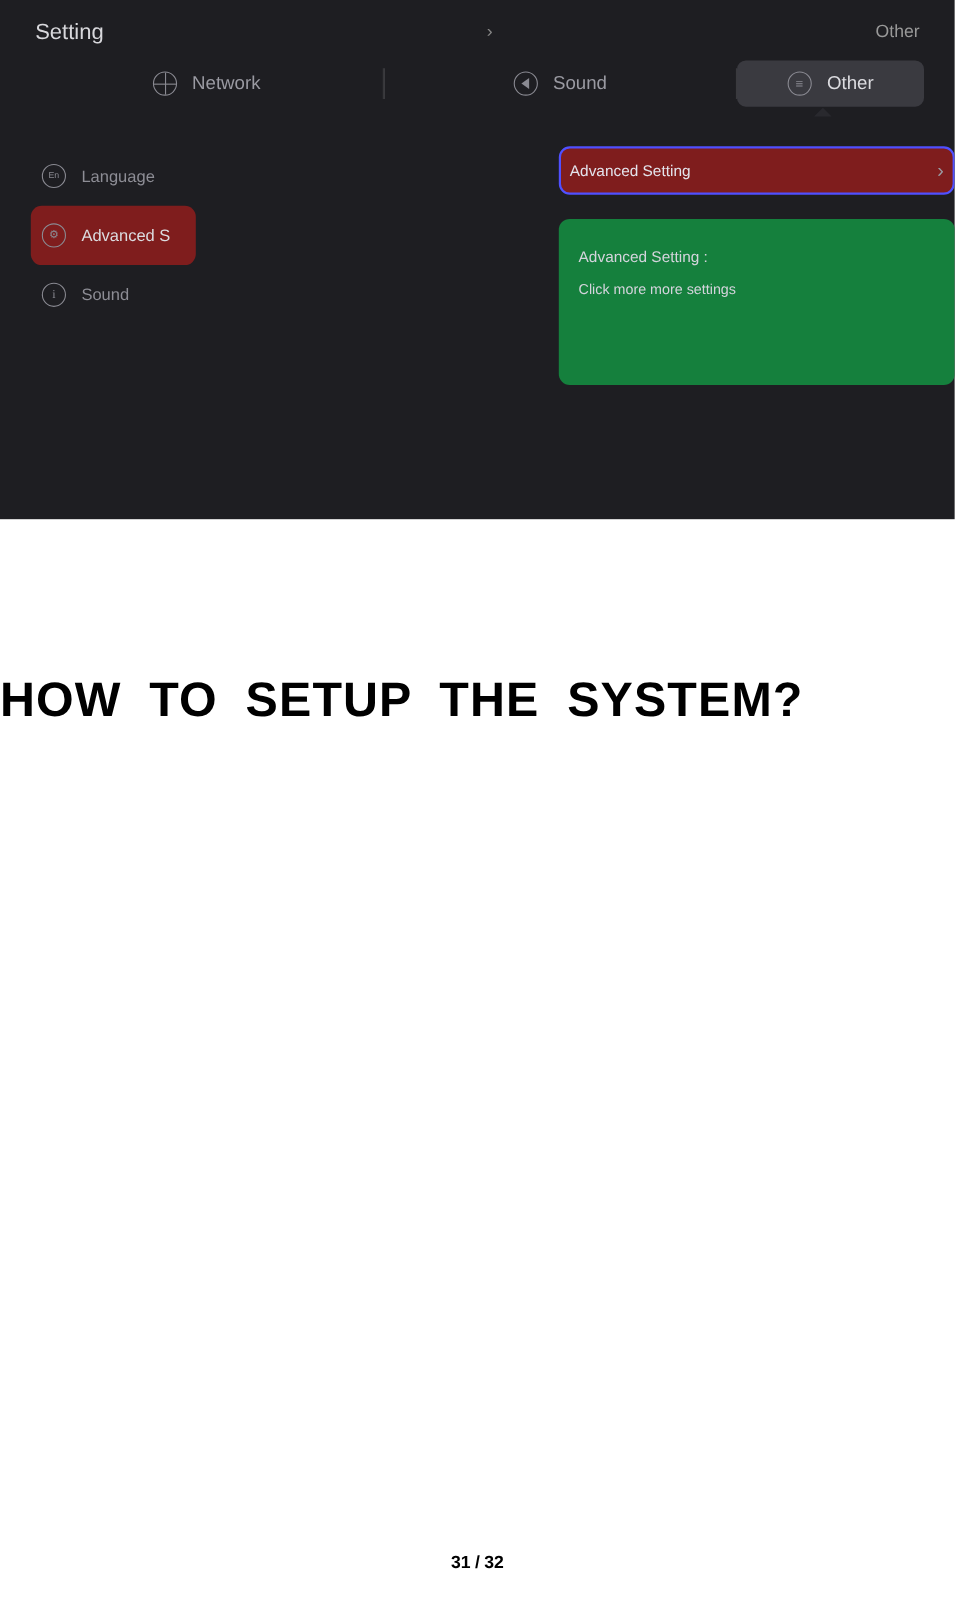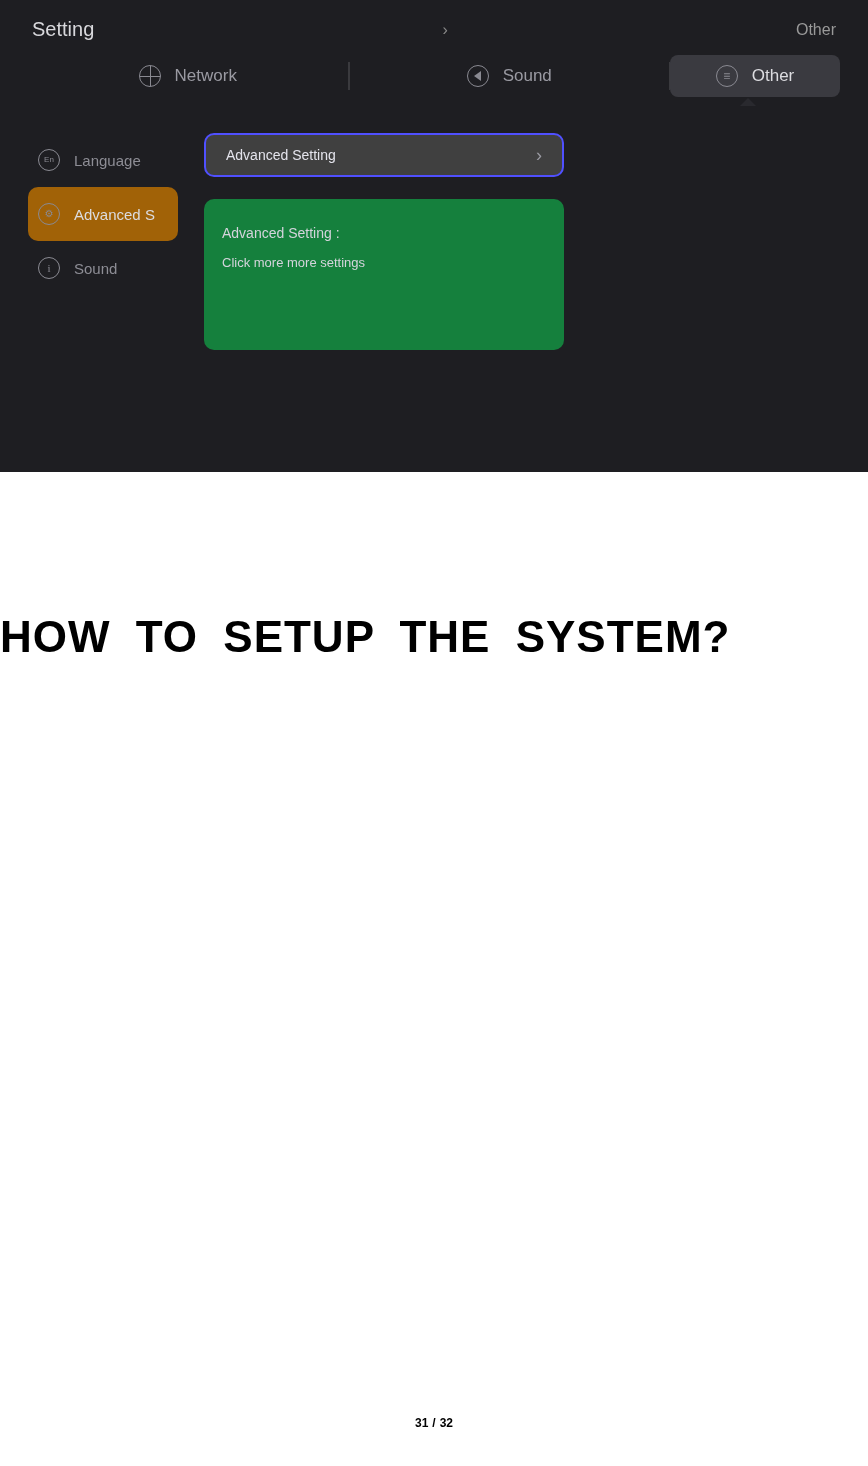--- a/index.html
+++ b/index.html
@@ -72,57 +72,58 @@
     justify-content: center;
     font-size: 10px;
     color: #8a8a92;
     position: relative;
     flex-shrink: 0;
   }
   .content-row {
     display: flex;
     gap: 26px;
     padding: 0 0 0 28px;
+    justify-content: space-between;
   }
   .sidebar {
     width: 150px;
     display: flex;
     flex-direction: column;
     padding-top: 24px;
   }
   .side-item {
     display: flex;
     align-items: center;
     gap: 14px;
     padding: 16px 10px;
     color: #8d8d95;
     font-size: 15px;
     border-radius: 10px;
     white-space: nowrap;
     overflow: hidden;
   }
   .side-item.active {
-    background: #a16207;
+    background: #7f1d1d;
     color: #dcdce0;
   }
   .main-panel {
     padding-top: 24px;
   }
   .adv-row {
     width: 360px;
     height: 44px;
     border: 2px solid #5050ff;
     border-radius: 10px;
     display: flex;
     align-items: center;
     justify-content: space-between;
-    padding: 0 20px;
+    padding: 0 8px;
     color: #e4e4ec;
     font-size: 14px;
-    background: #404040;
+    background: #7f1d1d;
   }
   .chevron {
     color: #9a9aa2;
     font-size: 18px;
   }
   .desc-block {
     width: 360px;
     margin-top: 22px;
     background: #15803d;
     border-radius: 10px;
@@ -150,21 +151,21 @@
     letter-spacing: 1px;
     padding: 140px 0 0 0;
     color: #000;
     word-spacing: 12px;
   }
   .page-footer {
     position: absolute;
     bottom: 36px;
     width: 100%;
     text-align: center;
-    font-size: 12px;
+    font-size: 16px;
     font-weight: bold;
     color: #000;
   }
   .page-footer .slash { margin: 0 4px; }
   
   .globe::before, .globe::after {
     content: "";
     position: absolute;
     background: #8a8a92;
   }

